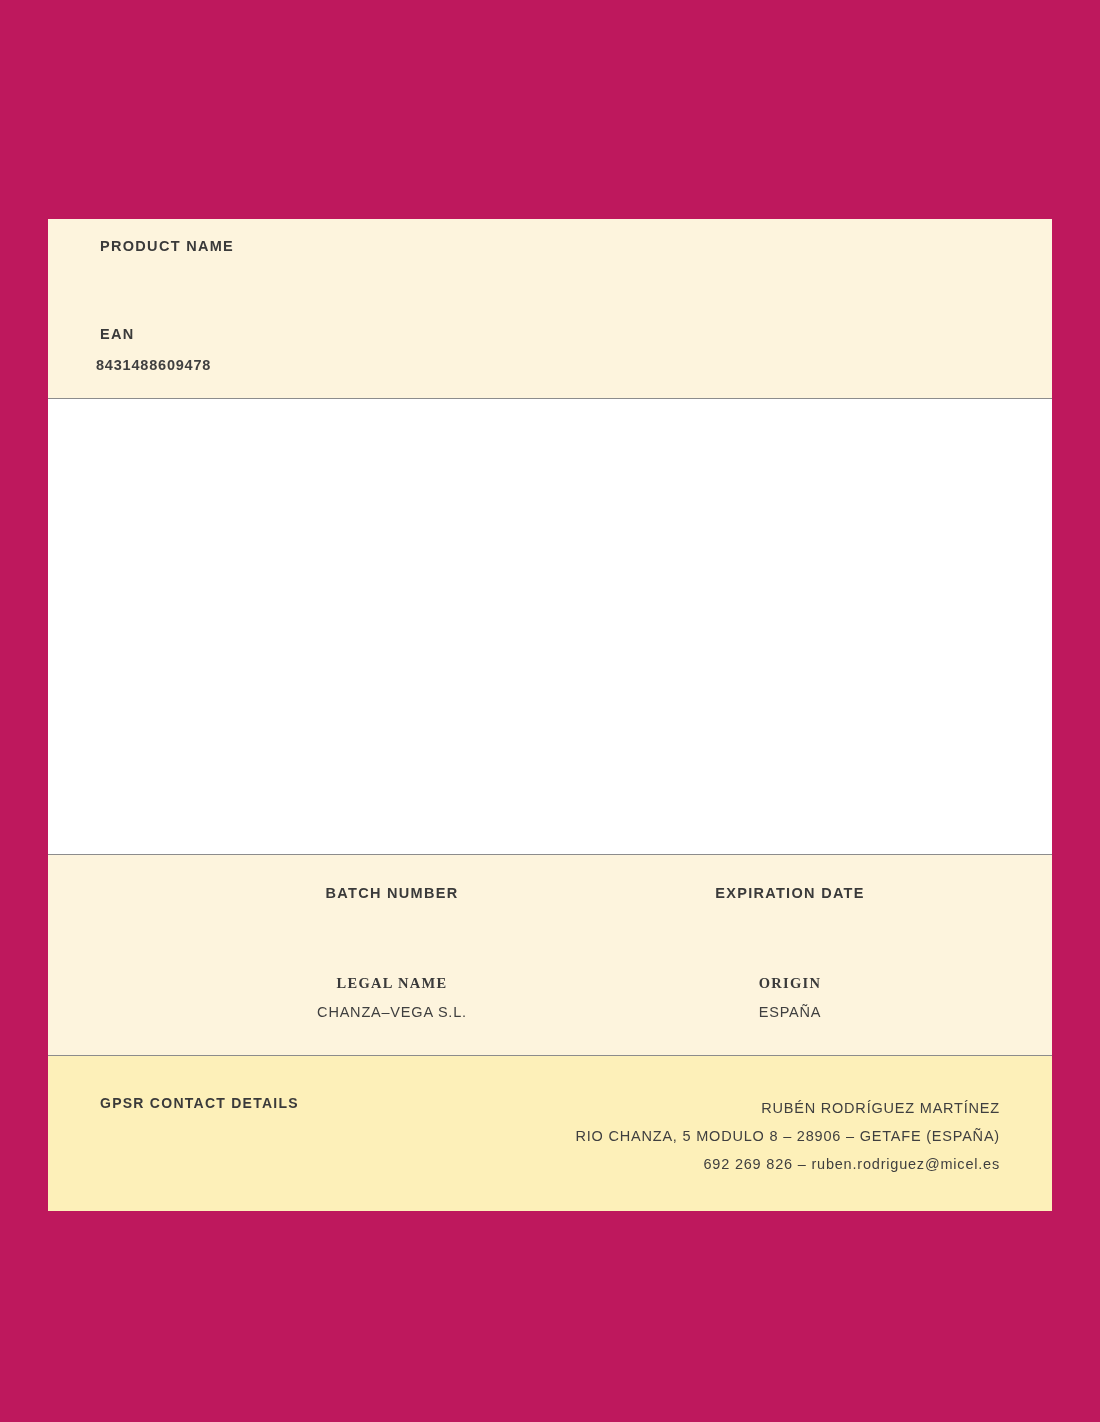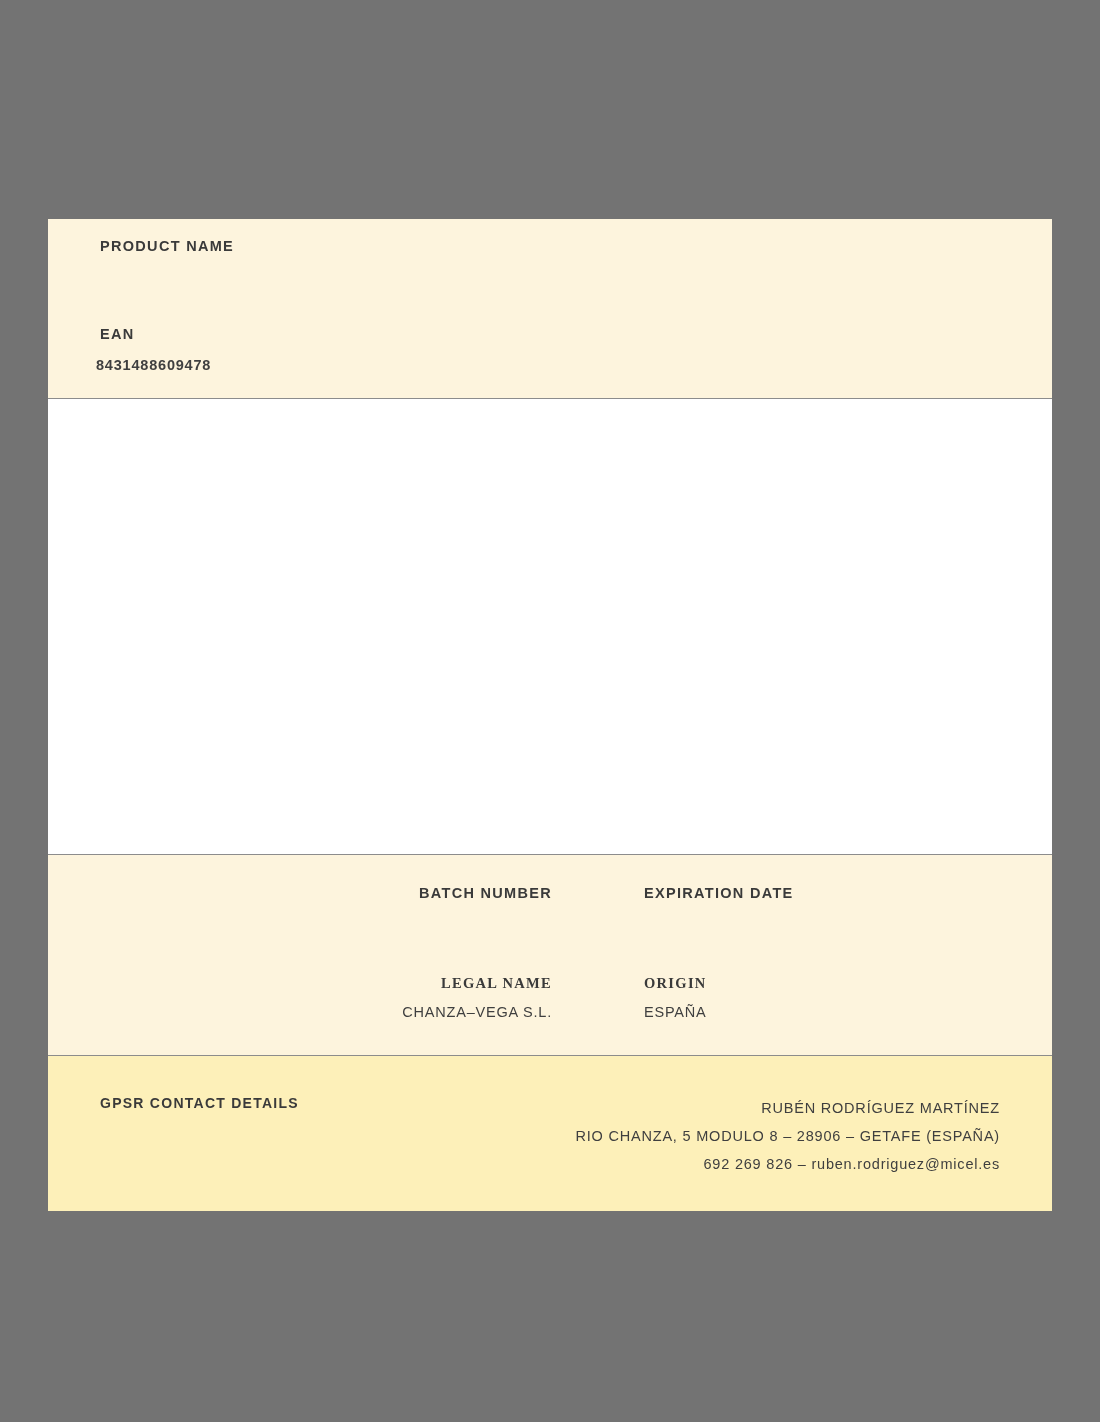--- a/index.html
+++ b/index.html
@@ -12,21 +12,21 @@
     height: 1422px;
     font-family: "Liberation Sans", sans-serif;
     color: #3d3d3d;
     position: relative;
     overflow: hidden;
   }
 
   .page {
     position: absolute;
     inset: 0;
-    background: #737373;
+    background: #be185d;
   }
 
   
   .product-block {
     position: absolute;
     left: 48px;
     top: 219px;
     width: 1004px;
     height: 180px;
     background: #fdf4dd;
@@ -65,22 +65,22 @@
     position: absolute;
     left: 48px;
     top: 854px;
     width: 1004px;
     height: 202px;
     background: #fdf4dd;
     border-top: 1px solid #8c8c8c;
     border-bottom: 1px solid #8c8c8c;
     box-sizing: border-box;
   }
-  .col-batch { position: absolute; left: 164px; width: 340px; text-align: right; }
-  .col-exp   { position: absolute; left: 596px; width: 340px; text-align: left; }
+  .col-batch { position: absolute; left: 174px; width: 340px; text-align: center; }
+  .col-exp   { position: absolute; left: 572px; width: 340px; text-align: center; }
 
   .row1-label { top: 30px; }
   .row1-value { top: 58px; }
   .row2-label { top: 120px; font-family: Liberation Serif, serif; }
   .row2-value { top: 149px; }
 
   .cell { position: absolute; }
 
   
   .gpsr-block {

